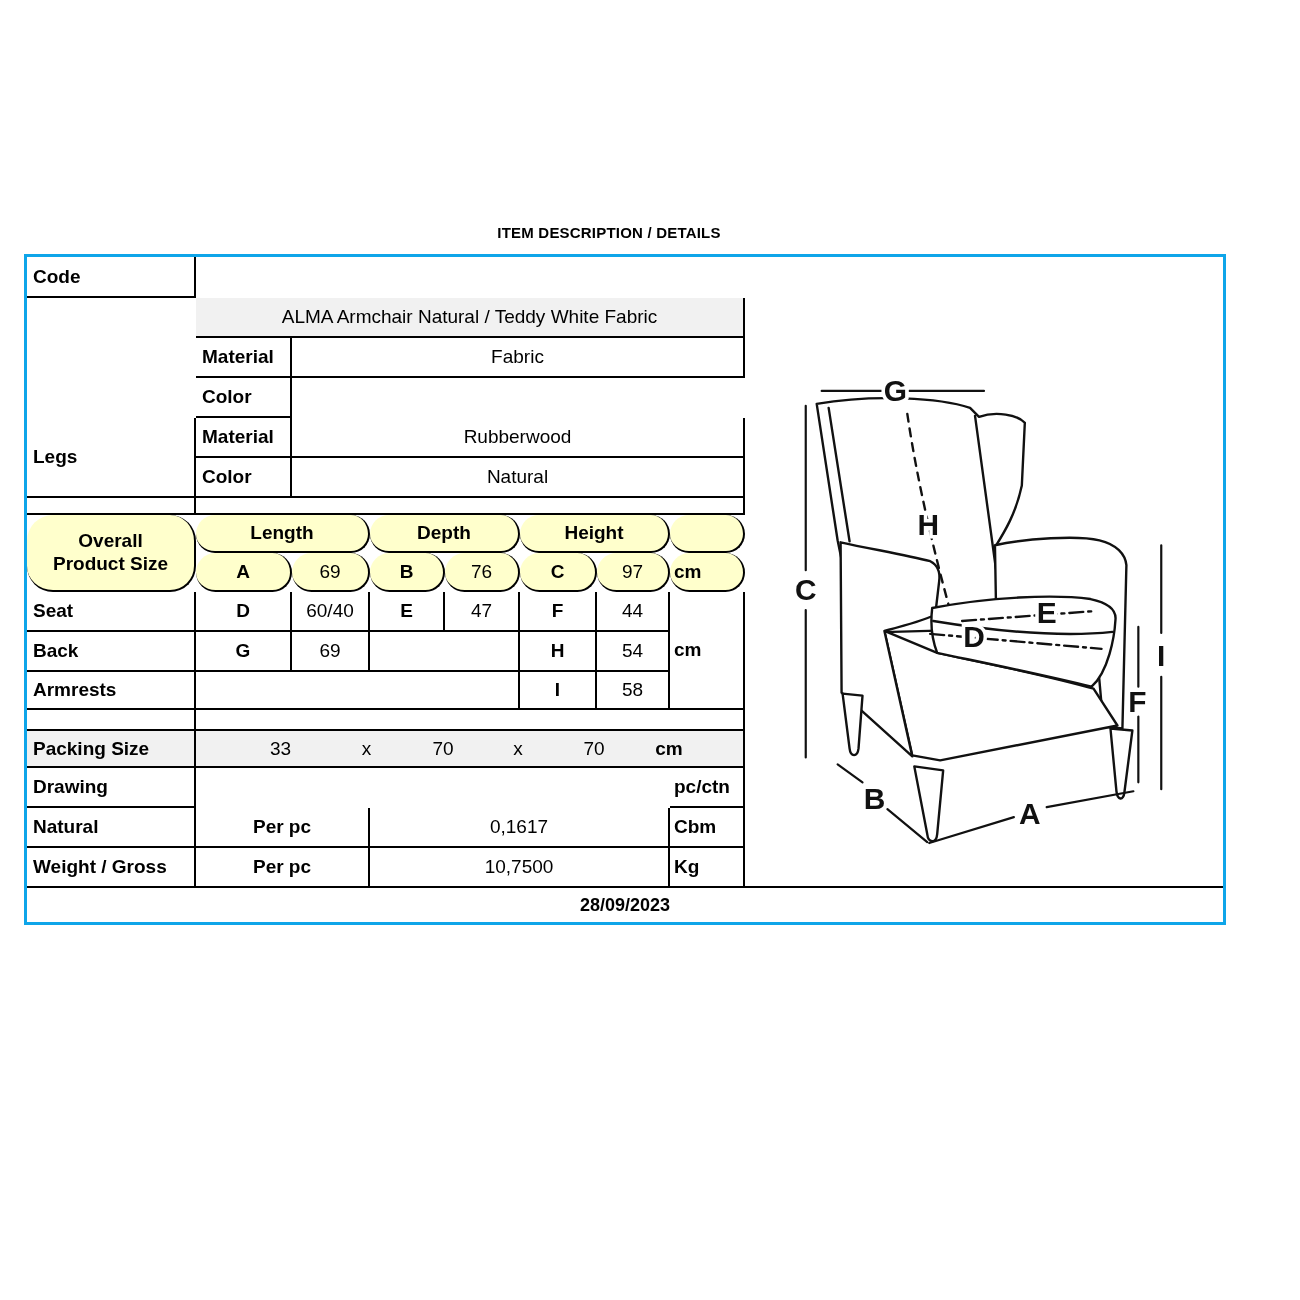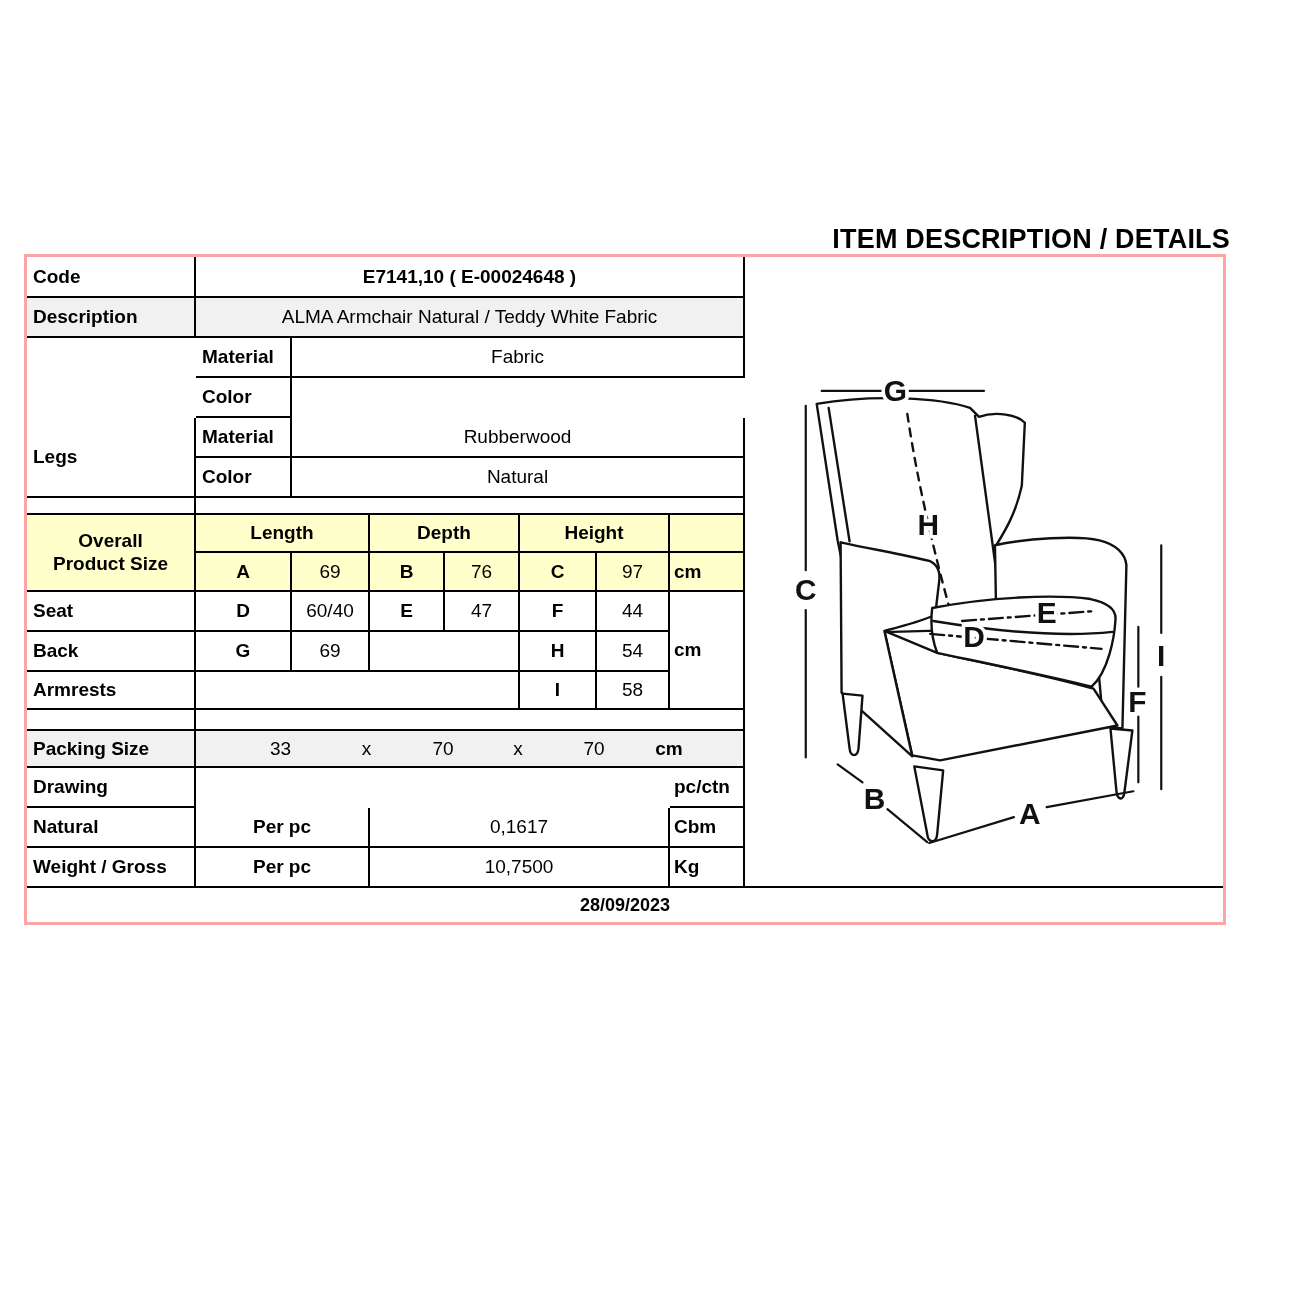--- a/index.html
+++ b/index.html
@@ -2,62 +2,60 @@
 <html style="--hl: #FFFFCC; --sh: #F1F1F1;"><head>
 <meta charset="utf-8">
 <style>
   * { margin:0; padding:0; box-sizing:border-box; }
   html,body { background:#ffffff; }
   .page {
     position:relative; width:1300px; height:1300px; background:#fff;
     font-family:"Liberation Sans","DejaVu Sans",sans-serif; color:#000;
   }
   .title {
-    position:absolute; left:28px; top:224px; width:1202px;
-    text-align:right; font-size:27px; font-weight:bold; letter-spacing:.2px;
+    position:absolute; left:8px; top:224px; width:1202px;
+    text-align:center; font-size:15px; font-weight:bold; letter-spacing:.2px;
   }
   .sheet {
     position:absolute; left:24px; top:254px; width:1202px; height:671px;
-    border:3px solid #fca5a5;
+    border:3px solid #0ea5e9;
     display:grid;
     grid-template-columns:169px 96px 78px 75px 75px 77px 73px 75px 478px;
     grid-template-rows:41px 40px 40px 40px 40px 40px 17px 38px 39px 40px 40px 38px 21px 37px 40px 40px 40px 34px;
   }
   .cell {
     border-right:2px solid #000; border-bottom:2px solid #000;
     display:flex; align-items:center; justify-content:center;
     font-size:19px; overflow:hidden; white-space:nowrap;
   }
   .lab { justify-content:flex-start; padding-left:6px; font-weight:bold; }
   .unit { justify-content:flex-start; padding-left:4px; font-weight:bold; }
   .bold { font-weight:bold; }
-  .yellow { background:var(--hl,#FFFFCC); }
+  .yellow { background:var(--hl,#FFFFCC);border-radius:26px; }
   .shaded { background:var(--sh,#F1F1F1); }
   .nb-r { border-right:none; }
   .nb-b { border-bottom:none; }
   .two-line { flex-direction:column; line-height:1.18; font-weight:bold; text-align:center; }
   .pane { padding:0; position:relative; }
   .pane svg { position:absolute; left:0; top:0; }
   .pk-seg { display:flex; align-items:center; justify-content:center; height:100%; }
   .dimlbl { font-family:"Liberation Sans","DejaVu Sans",sans-serif; font-size:30px; font-weight:bold;
             fill:#111; paint-order:stroke; stroke:#ffffff; stroke-width:7px; text-anchor:middle; }
 </style>
 </head>
 <body>
 
 <div class="page">
 
   <div class="title">ITEM DESCRIPTION / DETAILS</div>
 
   <div class="sheet">
 
     <div class="cell lab" style="grid-column:1/2;grid-row:1/2">Code</div>
-    <div class="cell bold" style="grid-column:2/9;grid-row:1/2">E7141,10 ( E-00024648 )</div>
 
-    <div class="cell lab shaded" style="grid-column:1/2;grid-row:2/3">Description</div>
     <div class="cell shaded" style="grid-column:2/9;grid-row:2/3">ALMA Armchair Natural / Teddy White Fabric</div>
 
     <div class="cell lab" style="grid-column:2/3;grid-row:3/4">Material</div>
     <div class="cell" style="grid-column:3/9;grid-row:3/4">Fabric</div>
     <div class="cell lab" style="grid-column:2/3;grid-row:4/5">Color</div>
 
     <div class="cell lab" style="grid-column:1/2;grid-row:5/7">Legs</div>
     <div class="cell lab" style="grid-column:2/3;grid-row:5/6">Material</div>
     <div class="cell" style="grid-column:3/9;grid-row:5/6">Rubberwood</div>
     <div class="cell lab" style="grid-column:2/3;grid-row:6/7">Color</div>

